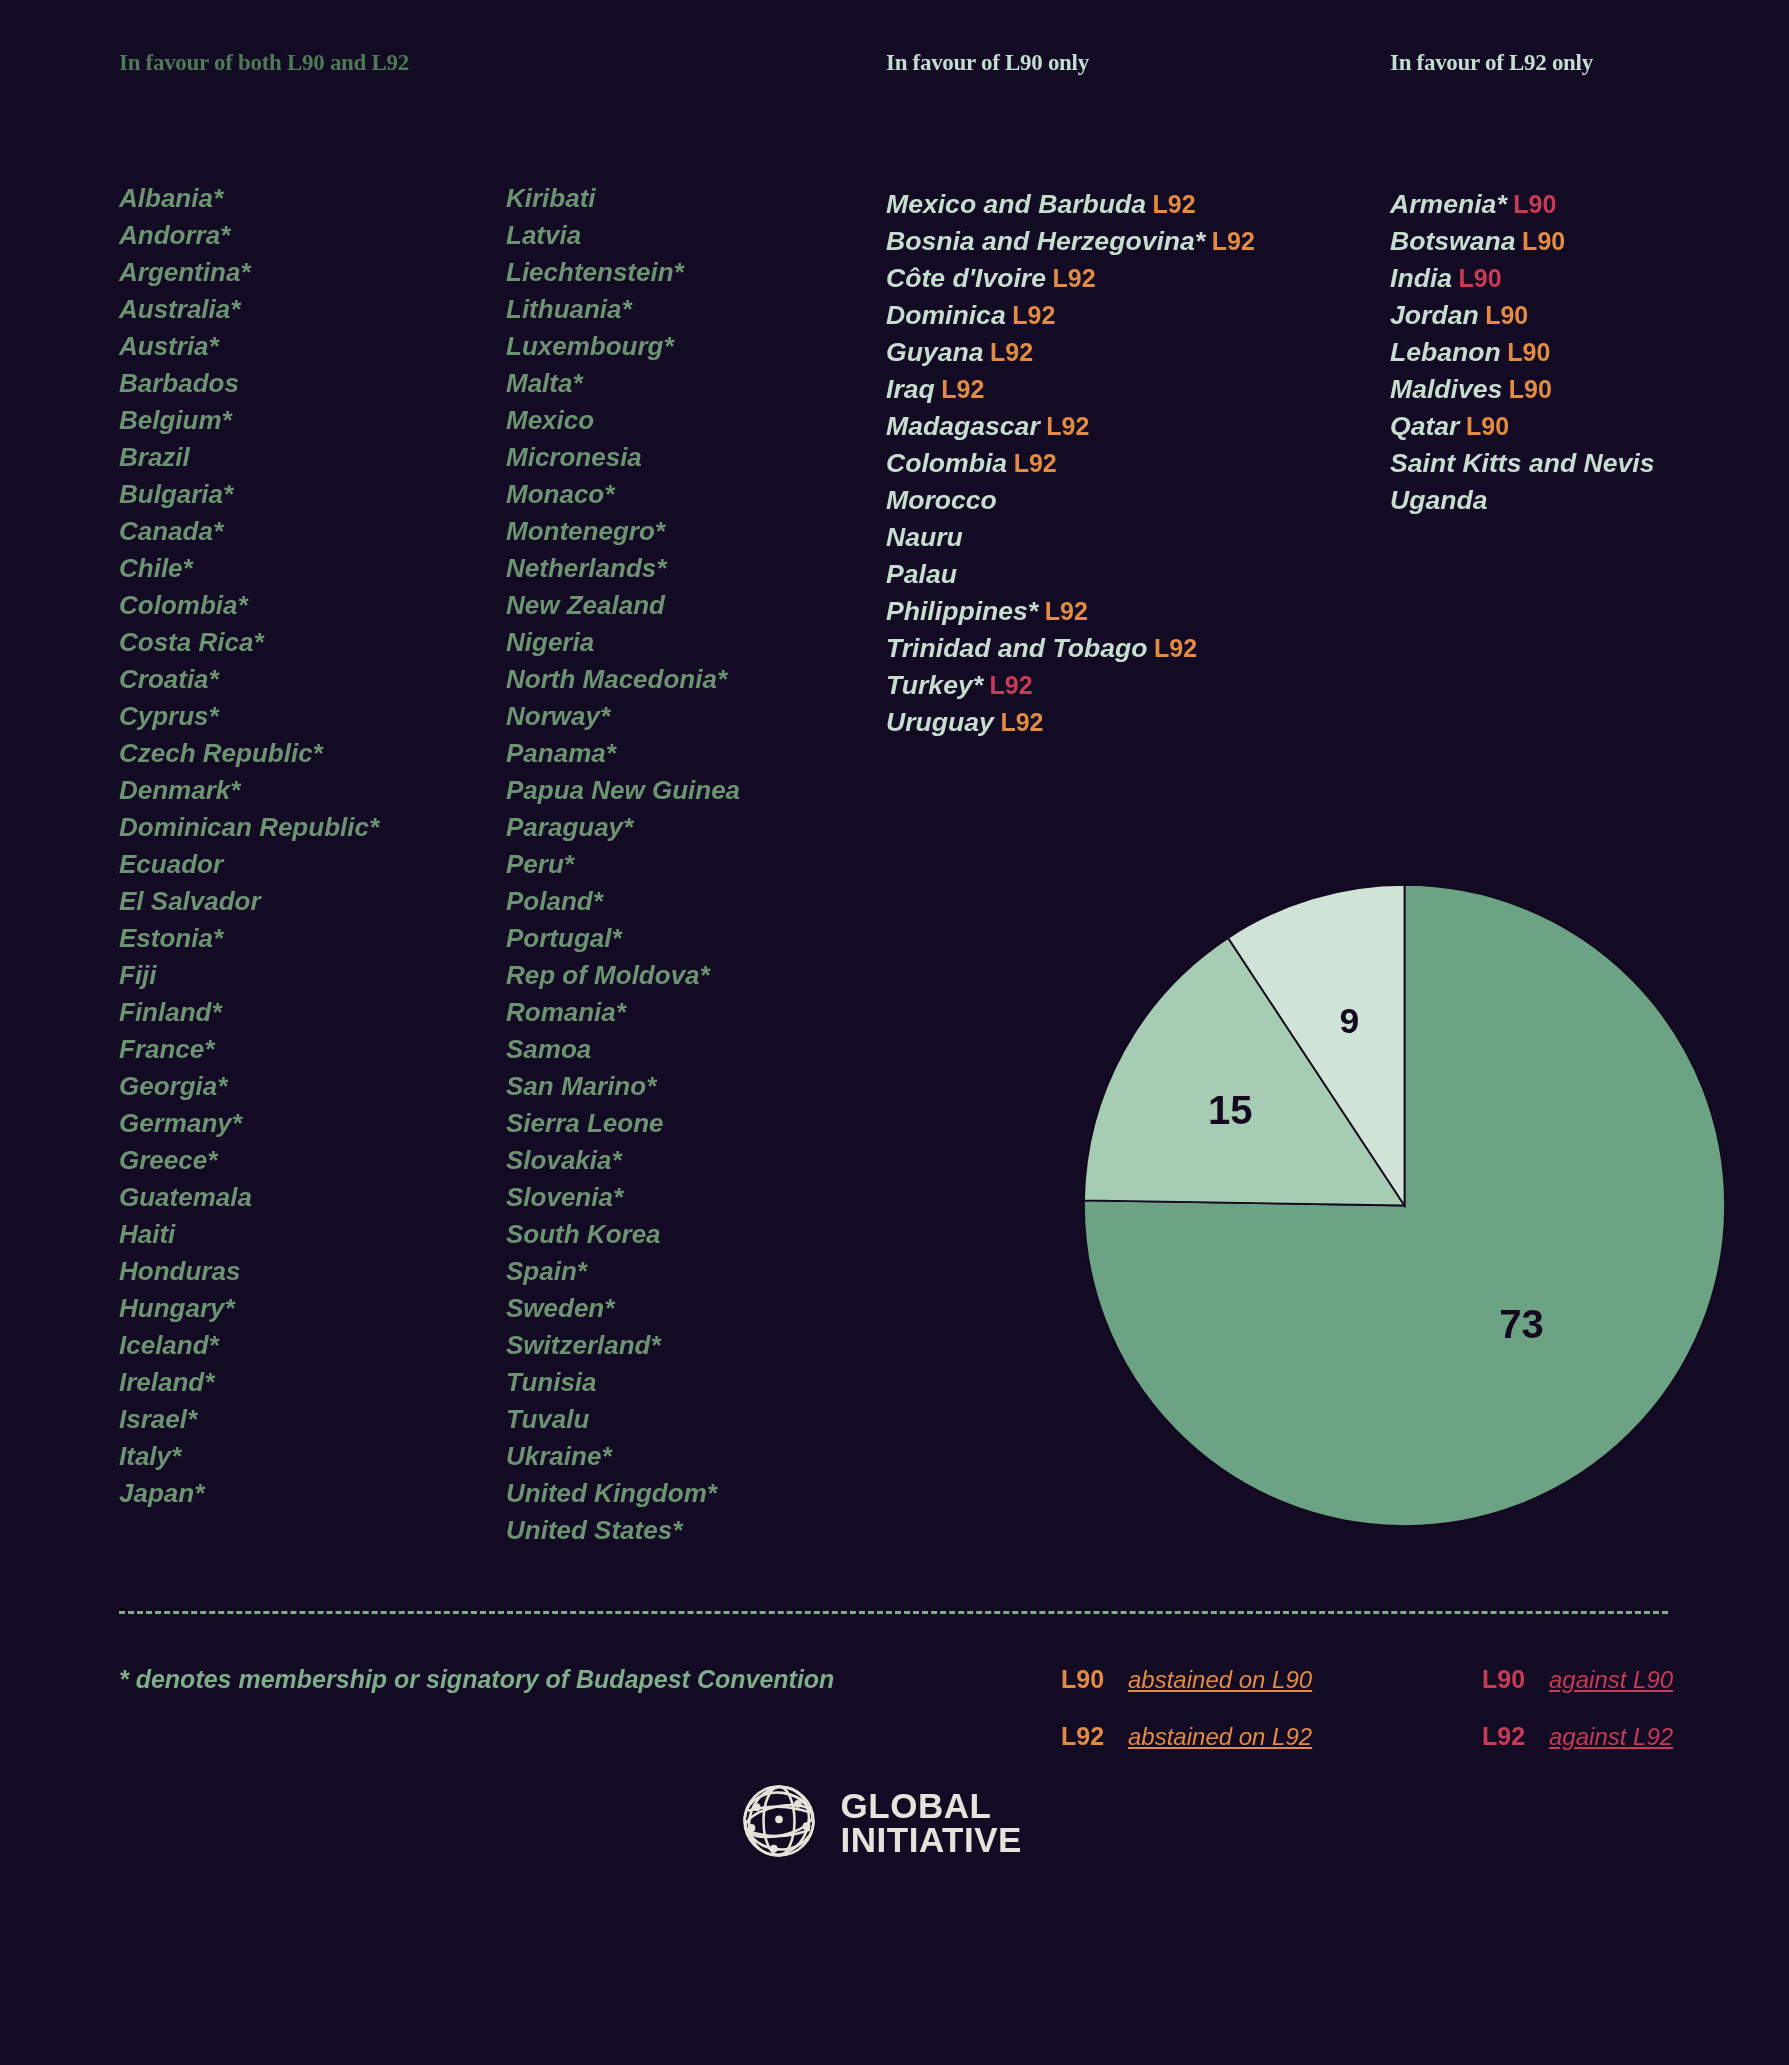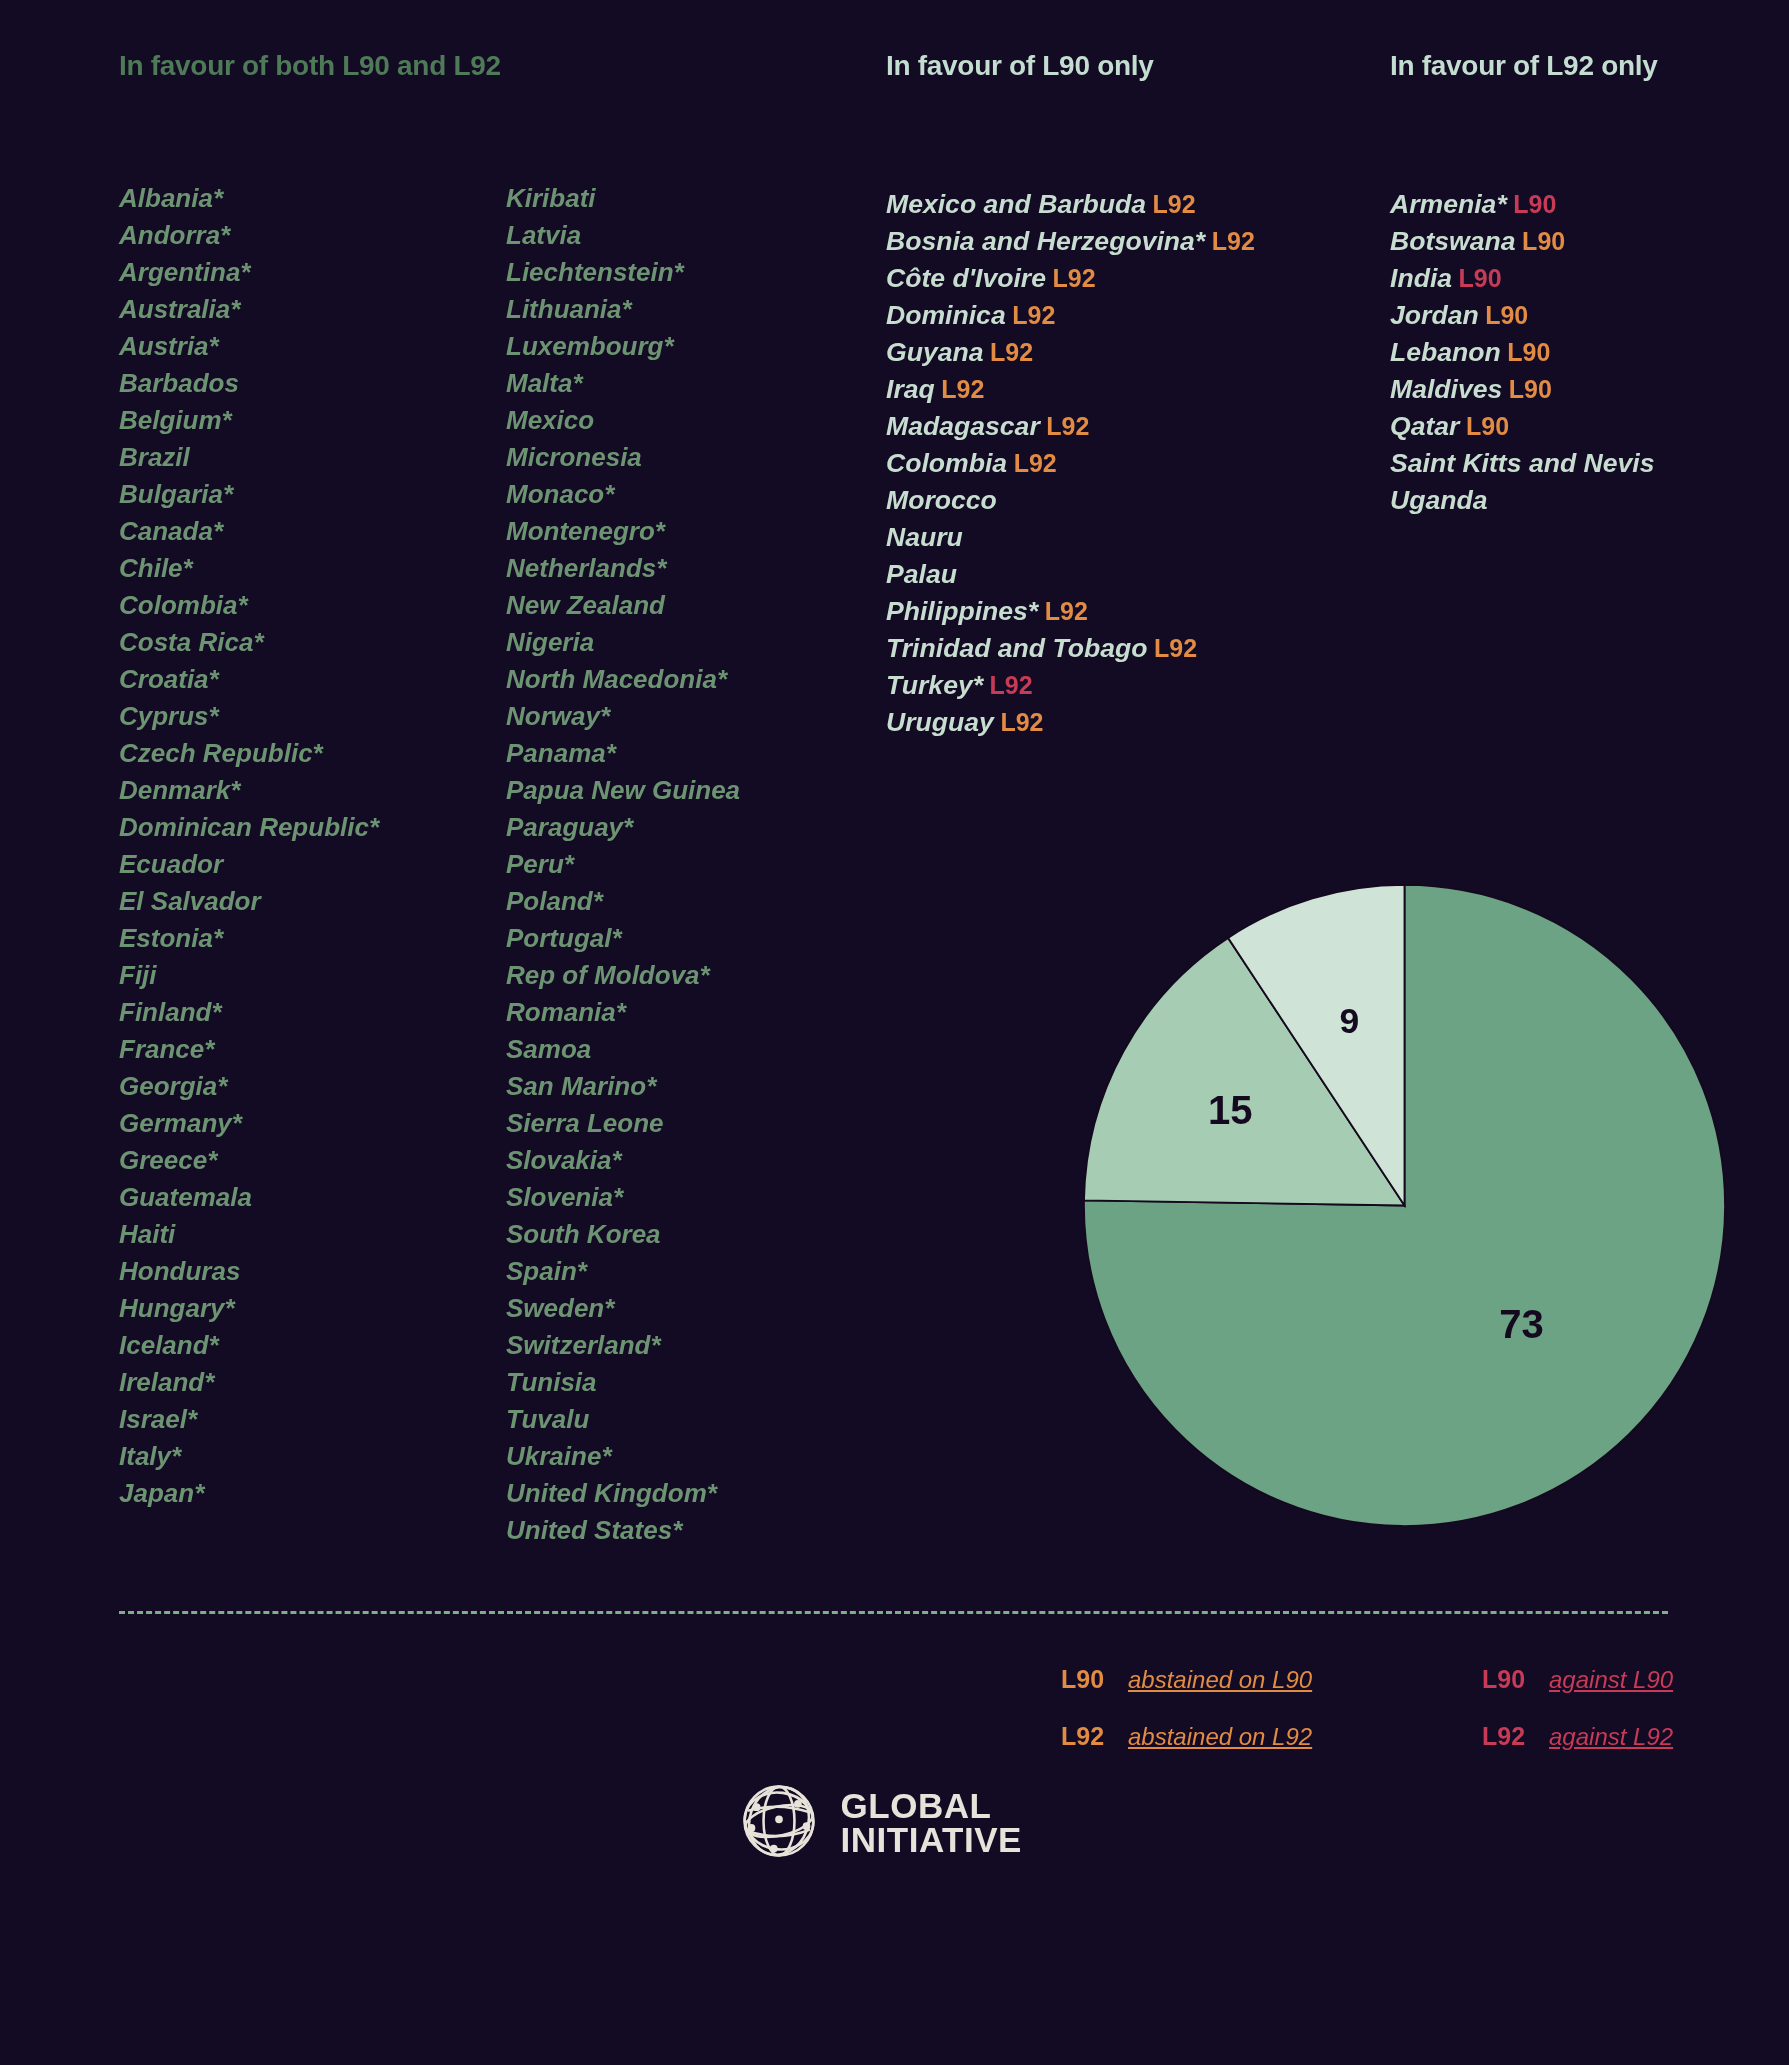--- a/index.html
+++ b/index.html
@@ -13,24 +13,25 @@
   .page {
     position: relative;
     width: 1790px;
     height: 2066px;
     background: #130a23;
   }
 
   
   .col-header {
     position: absolute;
-    font-size: 28px;
+    font-size: 23px;
     font-weight: 700;
     letter-spacing: -0.3px;
     white-space: nowrap;
+    font-family: Liberation Serif, serif;
   }
   #hdr-both { left: 119px;  top: 50px;  color: #4e7a57; }
   #hdr-l90  { left: 886px;  top: 50px;  color: #c3ded0; }
   #hdr-l92  { left: 1390px; top: 50px;  color: #c3ded0; }
 
   
   .list {
     position: absolute;
     list-style: none;
   }
@@ -271,20 +272,21 @@
         <text x="470.5" y="472.5" text-anchor="middle" dominant-baseline="central" class="slice-label">73</text>
         <path d="M 345 345 L 1.05 339.43 A 344 344 0 0 1 155.62 57.82 Z" fill="#a6cdb4" stroke="#15091f" stroke-width="2"></path>
         <text x="158.0" y="242.4" text-anchor="middle" dominant-baseline="central" class="slice-label">15</text>
         <path d="M 345 345 L 155.62 57.82 A 344 344 0 0 1 345.00 1.00 Z" fill="#cfe3d6" stroke="#15091f" stroke-width="2"></path>
         <text x="285.7" y="147.3" text-anchor="middle" dominant-baseline="central" class="slice-label small">9</text>
       </svg>
   </div>
 
   <div id="divider"></div>
 
+  <div id="footnote">* denotes membership or signatory of Budapest Convention</div>
 
   <div class="key-row key-abstain" id="key-a1">
     <span class="key-code">L90</span>
     <span class="key-text">abstained on L90</span>
   </div>
   <div class="key-row key-abstain" id="key-a2">
     <span class="key-code">L92</span>
     <span class="key-text">abstained on L92</span>
   </div>
   <div class="key-row key-against" id="key-g1">

